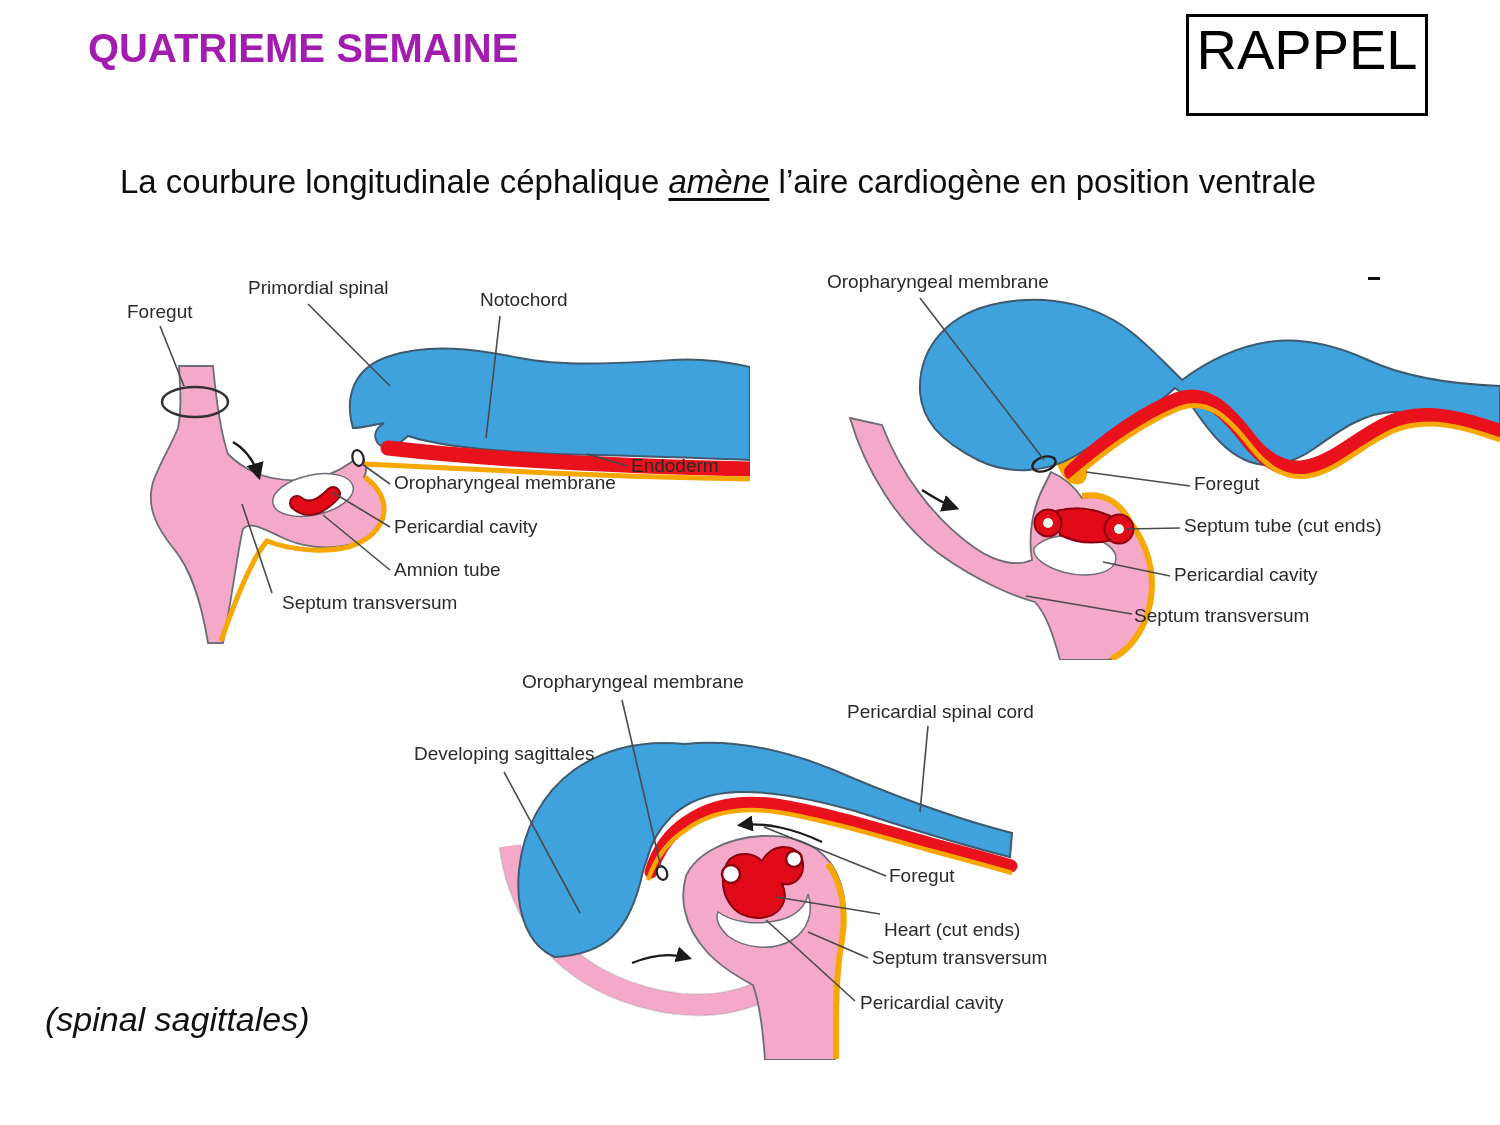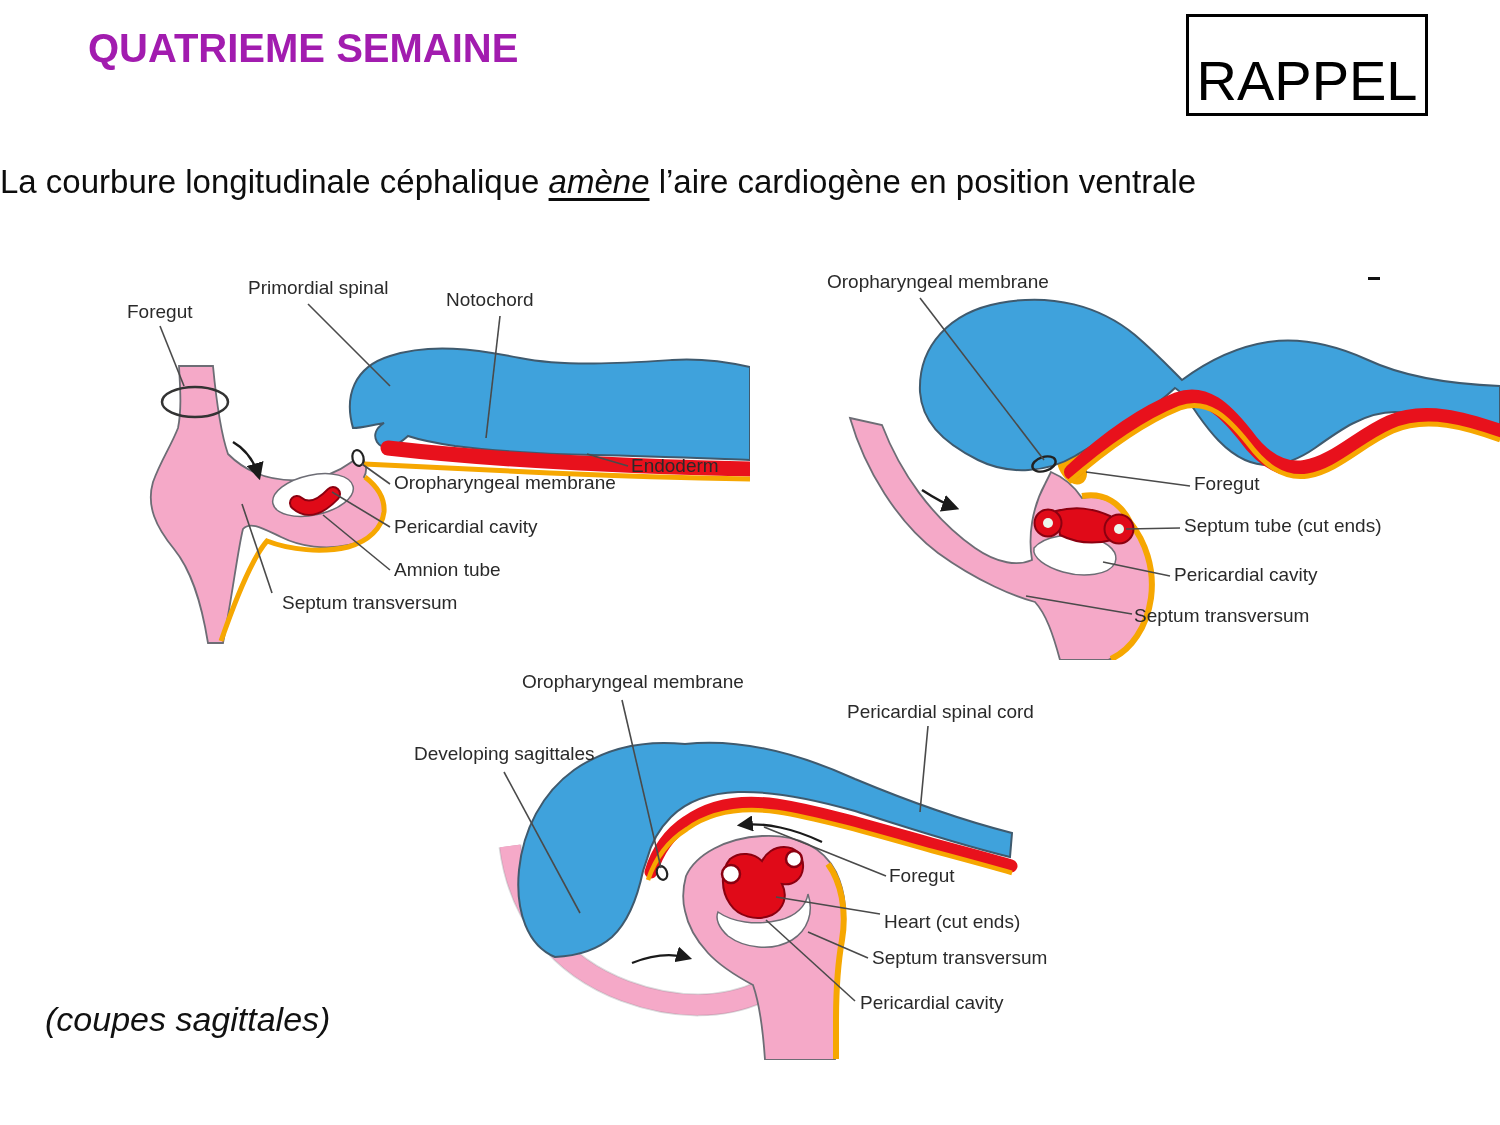--- a/index.html
+++ b/index.html
@@ -1,22 +1,22 @@
 <!DOCTYPE html>
 <html><head>
 <meta charset="utf-8">
 <style>
   html,body{margin:0;padding:0;background:#fff;}
   .slide{position:relative;width:1500px;height:1125px;background:#ffffff;overflow:hidden;
          font-family:"Liberation Sans",sans-serif;}
   .title{position:absolute;left:88px;top:26px;font-size:40px;font-weight:bold;color:#a21caf;}
   .rappel{position:absolute;left:1186px;top:14px;width:236px;height:96px;border:3px solid #000;
-          display:flex;align-items:flex-end;justify-content:center;}
+          display:flex;align-items:flex-start;justify-content:center;}
   .rappel span{font-size:56px;color:#000;}
-  .subtitle{position:absolute;left:0;top:163px;width:1436px;text-align:left;font-size:33px;color:#0d0d0d;}
+  .subtitle{position:absolute;left:0;top:163px;width:1436px;text-align:center;font-size:33px;color:#0d0d0d;}
   .subtitle .em{font-style:italic;text-decoration:underline;text-underline-offset:5px;}
   .caption{position:absolute;left:45px;top:1000px;font-size:34px;font-style:italic;color:#111;}
   .diagram{position:absolute;}
   .diagram svg{position:absolute;left:0;top:0;}
   .lbl{position:absolute;font-size:19px;color:#2a2a2a;white-space:nowrap;line-height:1.05;}
   .d1{left:100px;top:270px;width:650px;height:380px;}
   .d2{left:820px;top:260px;width:680px;height:400px;}
   .d3{left:400px;top:660px;width:700px;height:400px;}
   .stray{position:absolute;left:1368px;top:277px;width:12px;height:3px;background:#111;}
 </style>
@@ -74,21 +74,21 @@
         <path d="M 400,46 L 386,168"></path>
         <path d="M 528,196 L 487,184"></path>
         <path d="M 290,214 L 262,194"></path>
         <path d="M 290,257 L 232,222"></path>
         <path d="M 290,300 L 223,245"></path>
         <path d="M 172,323 L 142,234"></path>
       </g>
     </svg>
     <span class="lbl" style="left:27px;top:32px">Foregut</span>
     <span class="lbl" style="left:148px;top:8px">Primordial spinal</span>
-    <span class="lbl" style="left:346px;top:20px">Notochord</span>
+    <span class="lbl" style="left:380px;top:20px">Notochord</span>
     <span class="lbl" style="left:531px;top:186px">Endoderm</span>
     <span class="lbl" style="left:294px;top:203px">Oropharyngeal membrane</span>
     <span class="lbl" style="left:294px;top:247px">Pericardial cavity</span>
     <span class="lbl" style="left:294px;top:290px">Amnion tube</span>
     <span class="lbl" style="left:182px;top:323px">Septum transversum</span>
   </div>
 
   <div class="diagram d2">
     <svg width="680" height="400" viewBox="0 0 680 400">
       <defs>
@@ -195,20 +195,20 @@
         <path d="M 486,216 L 364,167"></path>
         <path d="M 480,254 L 376,237"></path>
         <path d="M 468,298 L 408,272"></path>
         <path d="M 455,341 L 366,260"></path>
       </g>
     </svg>
     <span class="lbl" style="left:122px;top:12px">Oropharyngeal membrane</span>
     <span class="lbl" style="left:447px;top:42px">Pericardial spinal cord</span>
     <span class="lbl" style="left:14px;top:84px">Developing sagittales</span>
     <span class="lbl" style="left:489px;top:206px">Foregut</span>
-    <span class="lbl" style="left:484px;top:252px">Heart (cut ends)</span>
+    <span class="lbl" style="left:484px;top:260px">Heart (cut ends)</span>
     <span class="lbl" style="left:472px;top:288px">Septum transversum</span>
     <span class="lbl" style="left:460px;top:333px">Pericardial cavity</span>
   </div>
 
-  <div class="caption">(coupes sagittales)</div>
+  <div class="caption">(spinal sagittales)</div>
   <div class="stray"></div>
 </div>
 
 </body></html>

